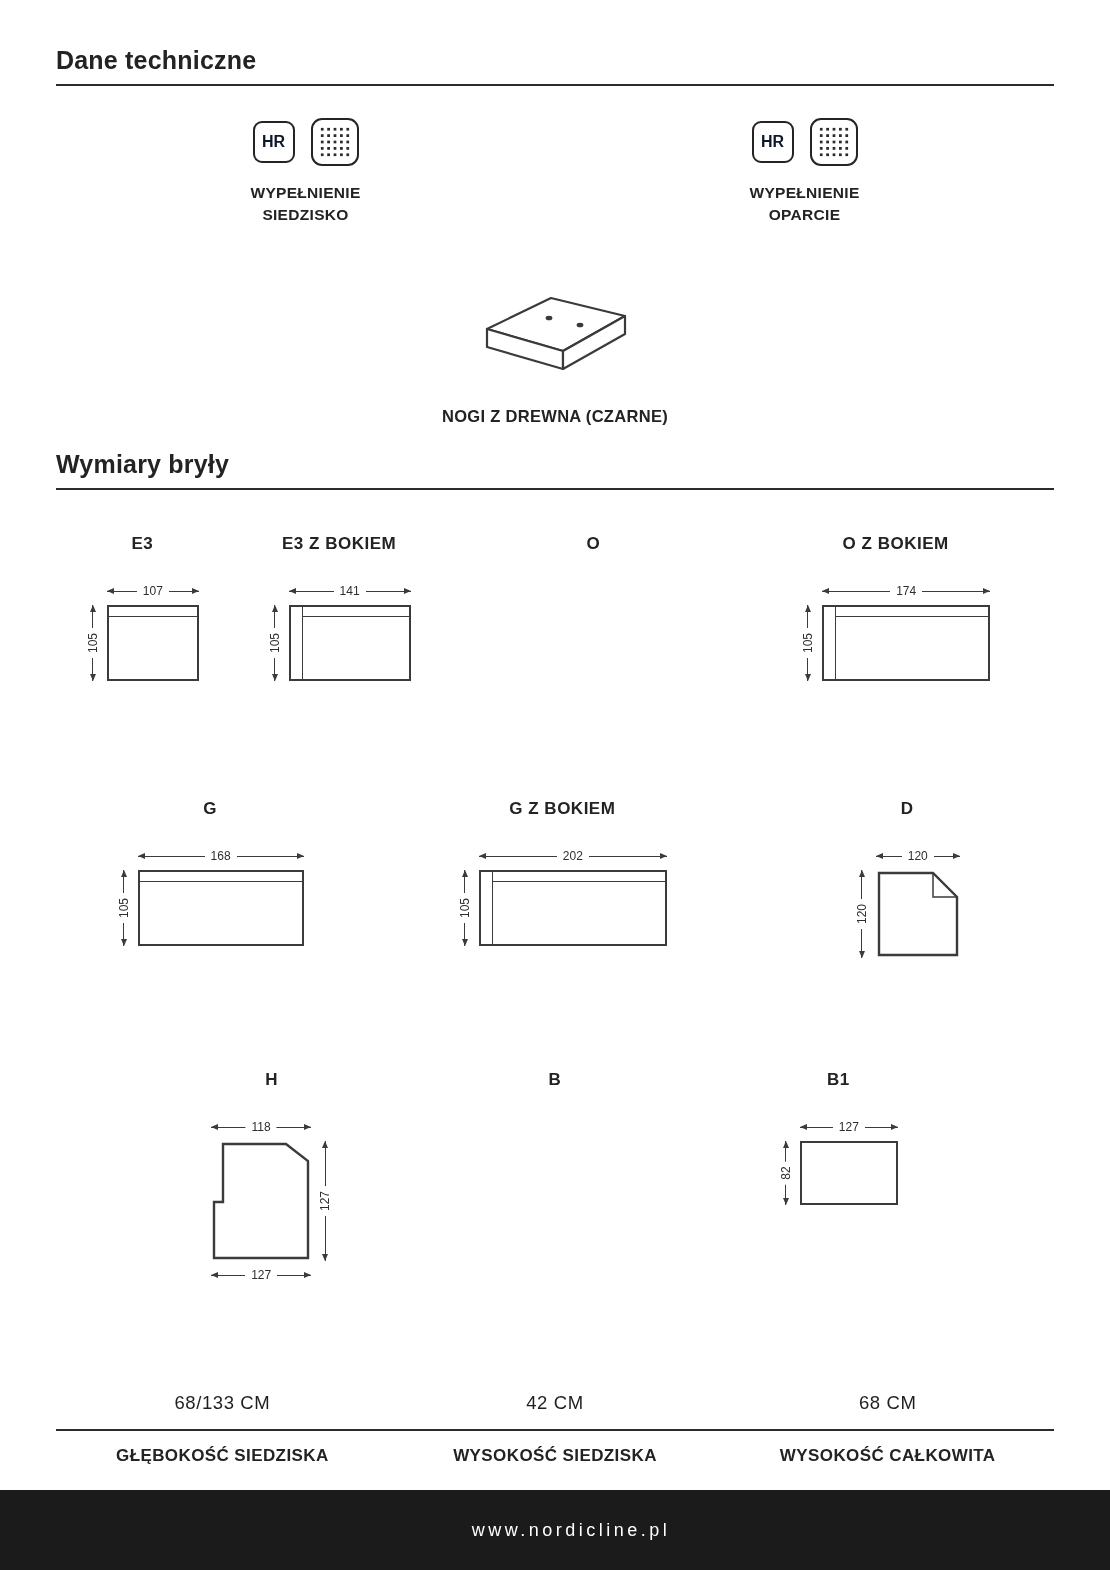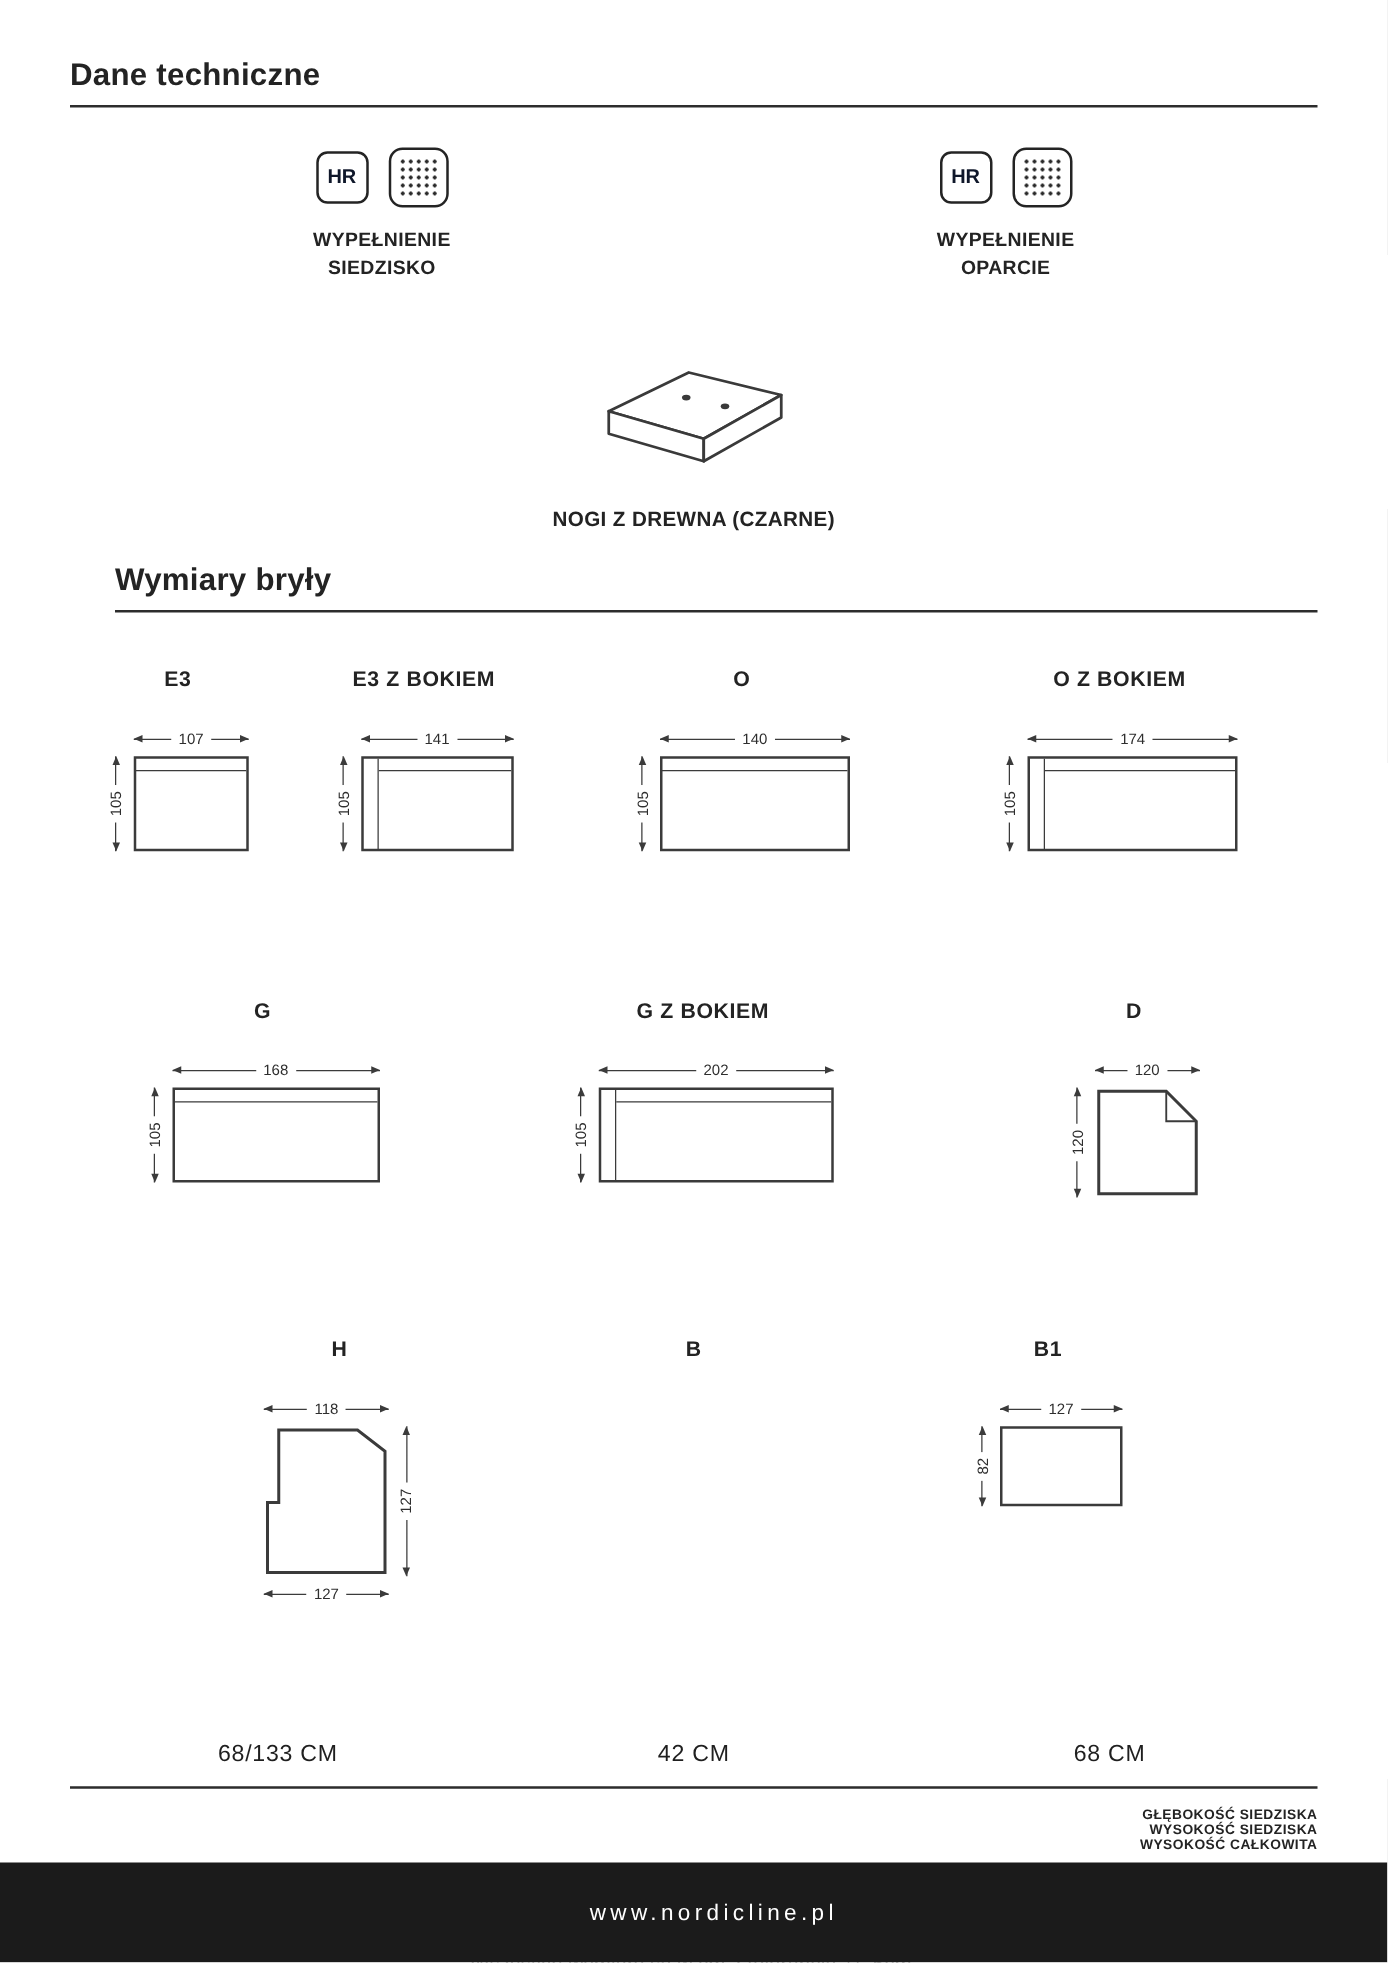--- a/index.html
+++ b/index.html
@@ -33,21 +33,21 @@
     width:100%; height:100%; border-radius:6px;
     background-image:radial-gradient(circle, #2b2b2b 1.45px, transparent 1.7px);
     background-size:6.4px 6.4px; background-position:center;
   }
   .fill-label { margin-top:16px; text-align:center; font-weight:700; font-size:15.5px; line-height:1.4; letter-spacing:.3px; }
 
   
   .legs-fig { display:flex; flex-direction:column; align-items:center; margin-top:60px; }
   .legs-caption { margin-top:22px; font-weight:700; font-size:16.5px; letter-spacing:.3px; }
 
-  .wymiary-head { margin-top:24px;margin-left:36px; }
+  .wymiary-head { margin-top:24px; }
 
   
   .modules-row { display:grid; justify-items:center; align-items:start; }
   .row1 { grid-template-columns:0.9fr 1.15fr 1.5fr 1.65fr; margin-top:44px; }
   .row2 { grid-template-columns:1.05fr 1.35fr 1fr; margin-top:118px; }
   .row3 { grid-template-columns:1fr 1fr 1fr; width:850px; margin:112px auto 0; }
 
   .module { display:flex; flex-direction:column; align-items:center; }
   .m-title { font-weight:700; font-size:17px; letter-spacing:.5px; margin-bottom:30px; }
 
@@ -90,21 +90,21 @@
   .shape { border:2.2px solid #3b3b3b; background:#fff; position:relative; }
   .shape.backrest::before { content:""; position:absolute; left:-0.5px; right:-0.5px; top:9px; border-top:1.6px solid #3b3b3b; }
   .shape.arm::after { content:""; position:absolute; top:-0.5px; bottom:-0.5px; left:11px; border-left:1.6px solid #3b3b3b; }
   .shape.arm.backrest::before { left:12px; }
   .shape-cell svg { display:block; }
 
   
   .summary { margin-top:108px; }
   .summary-vals { display:grid; grid-template-columns:1fr 1fr 1fr; text-align:center; font-size:18.5px; letter-spacing:.6px; color:#1f1f1f; }
   .summary-rule { border-bottom:2.4px solid #2c2c2c; margin-top:15px; }
-  .summary-labels { display:grid; grid-template-columns:1fr; text-align:right; font-weight:700; font-size:11px; letter-spacing:.4px; margin-top:15px; }
+  .summary-labels { display:grid; grid-template-columns:1fr 1fr 1fr; text-align:center; font-weight:700; font-size:17px; letter-spacing:.4px; margin-top:15px; }
 
   
   .footer-note { margin-top:48px; text-align:center; font-size:16.5px; line-height:1.7; color:#1e1e1e; }
   .site-bar {
     position:absolute; left:0; right:0; bottom:0; height:80px; background:#1b1b1b;
     display:flex; align-items:center; justify-content:center;padding-left:32px;
   }
   .site-url { color:#ffffff; font-size:18px; letter-spacing:3.5px; }
 </style>
 </head>
@@ -186,31 +186,20 @@
               <span class="dlabel v">105</span>
             </div>
           <div class="shape-cell">
               <div class="shape backrest arm" style="width:122px;height:76px"></div>
             </div>
         </div>
       </div>
 
       <div class="module">
         <div class="m-title">O</div>
-        <div class="m-grid">
-          <div class="dim dim-h">
-              <span class="dlabel">140</span>
-            </div>
-          <div class="dim dim-v">
-              <span class="dlabel v">105</span>
-            </div>
-          <div class="shape-cell">
-              <div class="shape backrest" style="width:152px;height:76px"></div>
-            </div>
-        </div>
       </div>
 
       <div class="module">
         <div class="m-title">O Z BOKIEM</div>
         <div class="m-grid">
           <div class="dim dim-h">
               <span class="dlabel">174</span>
             </div>
           <div class="dim dim-v">
               <span class="dlabel v">105</span>

